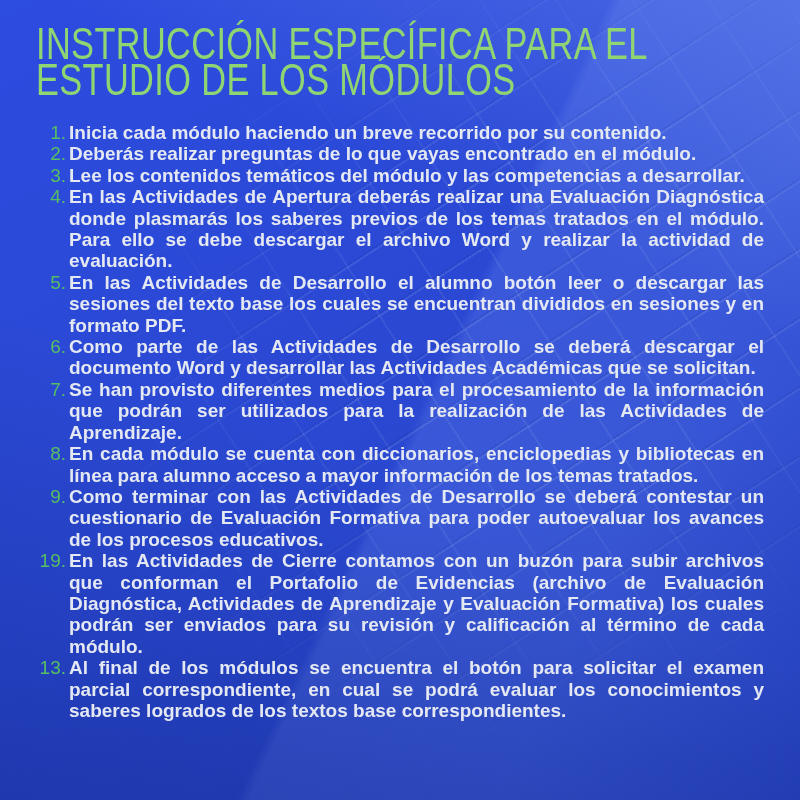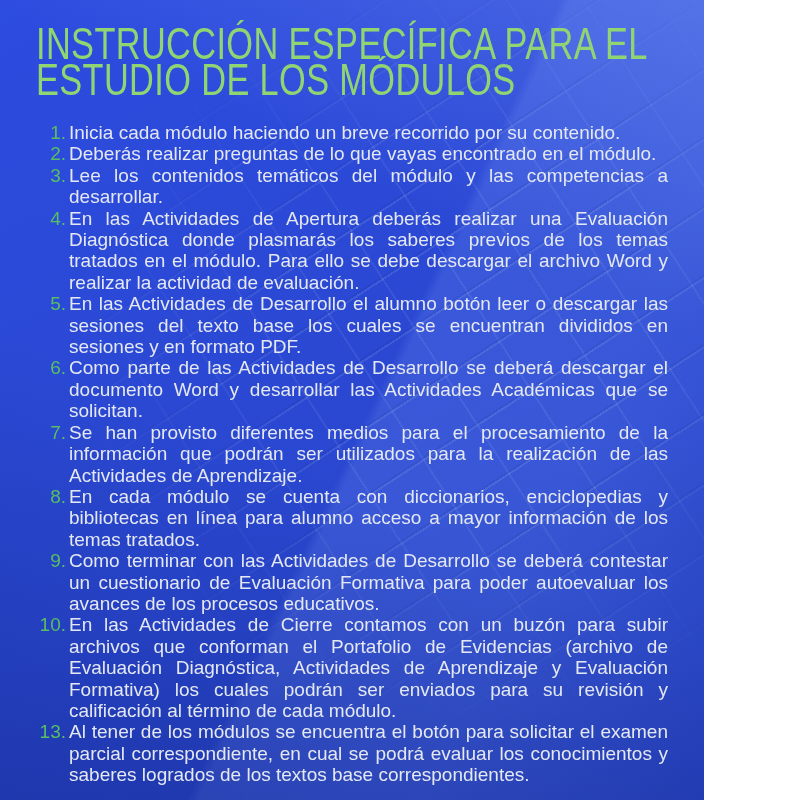--- a/index.html
+++ b/index.html
@@ -3,21 +3,21 @@
 <meta charset="utf-8">
 <style>
   html, body { margin: 0; padding: 0; }
   body {
     width: 800px; height: 800px;
     font-family: "Liberation Sans", "DejaVu Sans", sans-serif;
     overflow: hidden;
   }
   .slide {
     position: relative;
-    width: 704px; height: 800px;
+    width: 800px; height: 800px;
     background: var(--bg, #2a48d3);
     overflow: hidden;
   }
   
   .bg-base {
     position: absolute; inset: 0;
     background: linear-gradient(155deg, #2d4ce0 0%, #2a48d2 45%, #2744c5 100%);
   }
   .bg-band {
     position: absolute; inset: 0;
@@ -69,20 +69,21 @@
   .instruction-list li { display: flex; align-items: flex-start; }
   .item-number {
     flex: 0 0 30px;
     text-align: right;
     color: var(--num, #57bf63);
   }
   .item-text {
     flex: 1 1 auto;
     margin-left: 3px;
     text-align: justify;
+    font-weight: bold;
   }
   
   .footer {
     position: absolute; left: 0; right: 0; top: 692px;
     text-align: center;
   }
   .logo-row {
     position: relative;
     display: inline-block;
     height: 66px;
@@ -160,24 +161,24 @@
         </li>
         <li>
           <span class="item-number">8.</span>
           <span class="item-text">En cada módulo se cuenta con diccionarios, enciclopedias y bibliotecas en línea para alumno acceso a mayor información de los temas tratados.</span>
         </li>
         <li>
           <span class="item-number">9.</span>
           <span class="item-text">Como terminar con las Actividades de Desarrollo se deberá contestar un cuestionario de Evaluación Formativa para poder autoevaluar los avances de los  procesos educativos.</span>
         </li>
         <li>
-          <span class="item-number">10.</span>
+          <span class="item-number">19.</span>
           <span class="item-text">En las Actividades de Cierre contamos con un buzón para subir archivos que conforman el Portafolio de Evidencias (archivo de Evaluación Diagnóstica, Actividades de Aprendizaje y Evaluación Formativa) los cuales podrán ser enviados para su revisión y calificación al término de cada módulo.</span>
         </li>
         <li>
           <span class="item-number">13.</span>
-          <span class="item-text">Al tener de los módulos se encuentra el botón para solicitar el examen parcial  correspondiente, en cual se podrá evaluar los conocimientos y saberes logrados  de los textos base correspondientes.</span>
+          <span class="item-text">Al final de los módulos se encuentra el botón para solicitar el examen parcial  correspondiente, en cual se podrá evaluar los conocimientos y saberes logrados  de los textos base correspondientes.</span>
         </li>
       </ol>
   </div>
 
 
 </div>
 
 </body></html>

